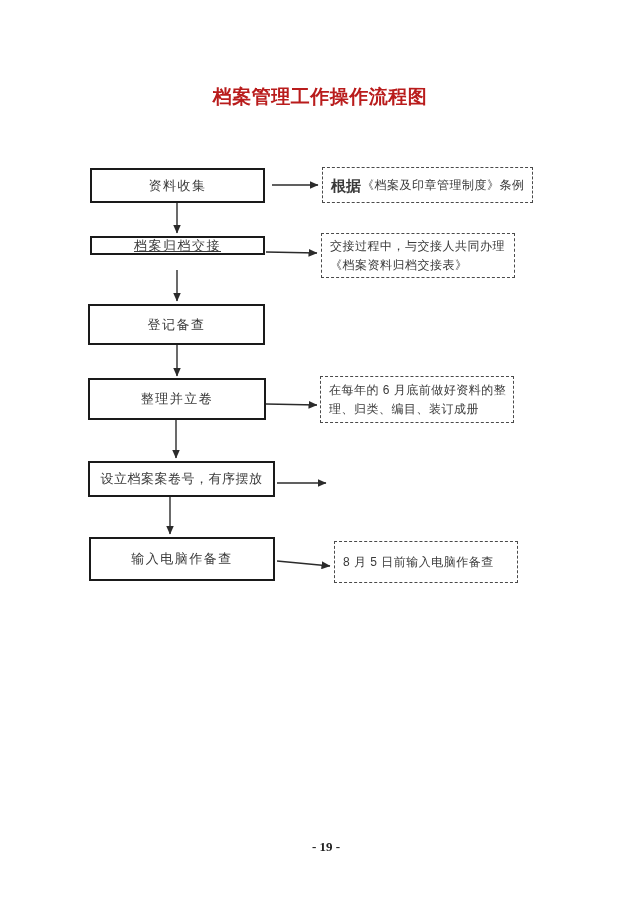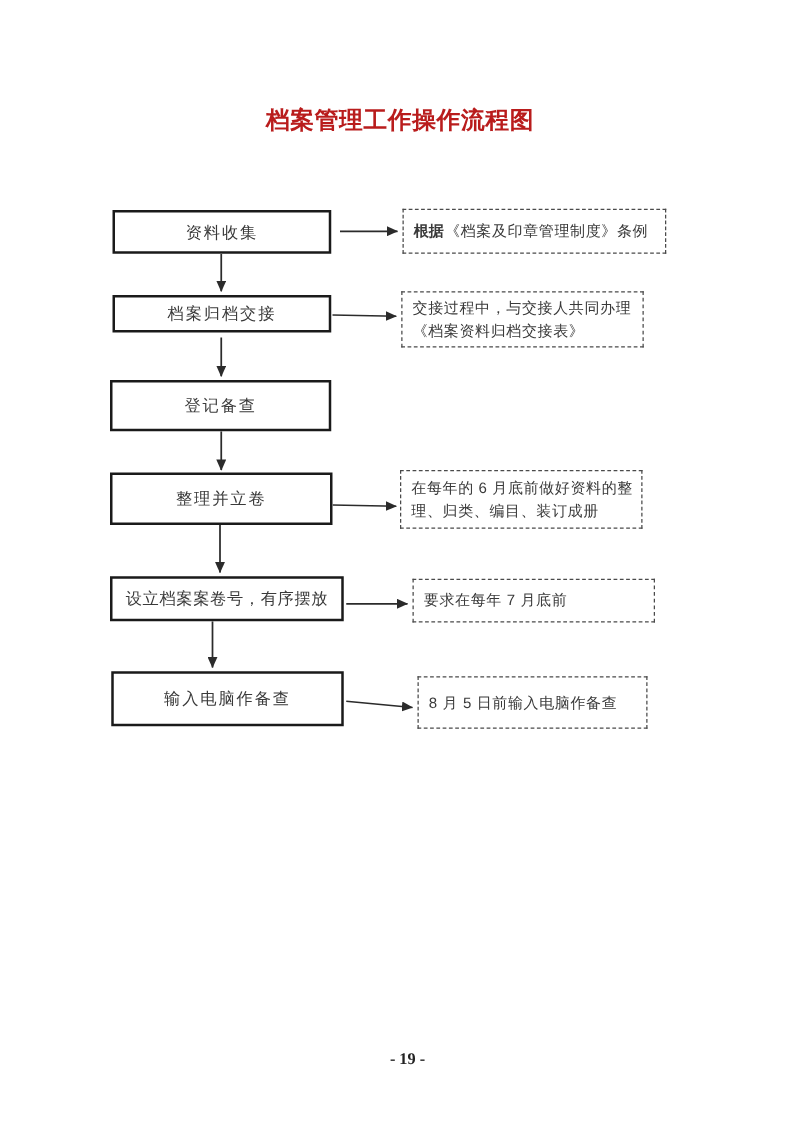--- a/index.html
+++ b/index.html
@@ -44,21 +44,21 @@
     background: #ffffff;
     display: flex;
     align-items: center;
     padding: 3px 6px 3px 8px;
     font-size: 12px;
     line-height: 19px;
     color: #3a3a3a;
     letter-spacing: 0.5px;
   }
   .note-small-prefix {
-    font-size: 12px;
+    font-size: 15px;
     font-weight: bold;
     letter-spacing: 0;
     margin-right: 1px;
   }
   .arrows {
     position: absolute;
     left: 0;
     top: 0;
     width: 640px;
     height: 905px;
@@ -102,21 +102,21 @@
     <line class="arrow-line" x1="266" y1="252" x2="317" y2="253" marker-end="url(#ah)"></line>
     <line class="arrow-line" x1="266" y1="404" x2="317" y2="405" marker-end="url(#ah)"></line>
     <line class="arrow-line" x1="277" y1="483" x2="326" y2="483" marker-end="url(#ah)"></line>
     <line class="arrow-line" x1="277" y1="561" x2="330" y2="566" marker-end="url(#ah)"></line>
   </svg>
 
   <div class="flow-box" style="left:90px; top:168px; width:175px; height:35px;">
     <span>资料收集</span>
   </div>
 
-  <div class="flow-box" style="left:90px; top:236px; width:175px; height:30px;">
+  <div class="flow-box" style="left:90px; top:236px; width:175px; height:19px;text-decoration:underline;">
     <span>档案归档交接</span>
   </div>
 
   <div class="flow-box" style="left:88px; top:304px; width:177px; height:41px;justify-content:center;">
     <span>登记备查</span>
   </div>
 
   <div class="flow-box" style="left:88px; top:378px; width:178px; height:42px;">
     <span>整理并立卷</span>
   </div>
@@ -135,23 +135,20 @@
   </div>
 
   <div class="note-box" style="left:321px; top:233px; width:194px; height:45px;">
     <span>交接过程中，与交接人共同办理《档案资料归档交接表》</span>
   </div>
 
   <div class="note-box" style="left:320px; top:376px; width:194px; height:47px;">
     <span>在每年的 6 月底前做好资料的整理、归类、编目、装订成册</span>
   </div>
 
-  <div class="note-box" style="left:330px; top:463px; width:194px; height:35px;">
-    <span>要求在每年 7 月底前</span>
-  </div>
 
   <div class="note-box" style="left:334px; top:541px; width:184px; height:42px;">
     <span>8 月 5 日前输入电脑作备查</span>
   </div>
 
   <div class="page-number">- 19 -</div>
 
 </div>
 
 </body></html>

